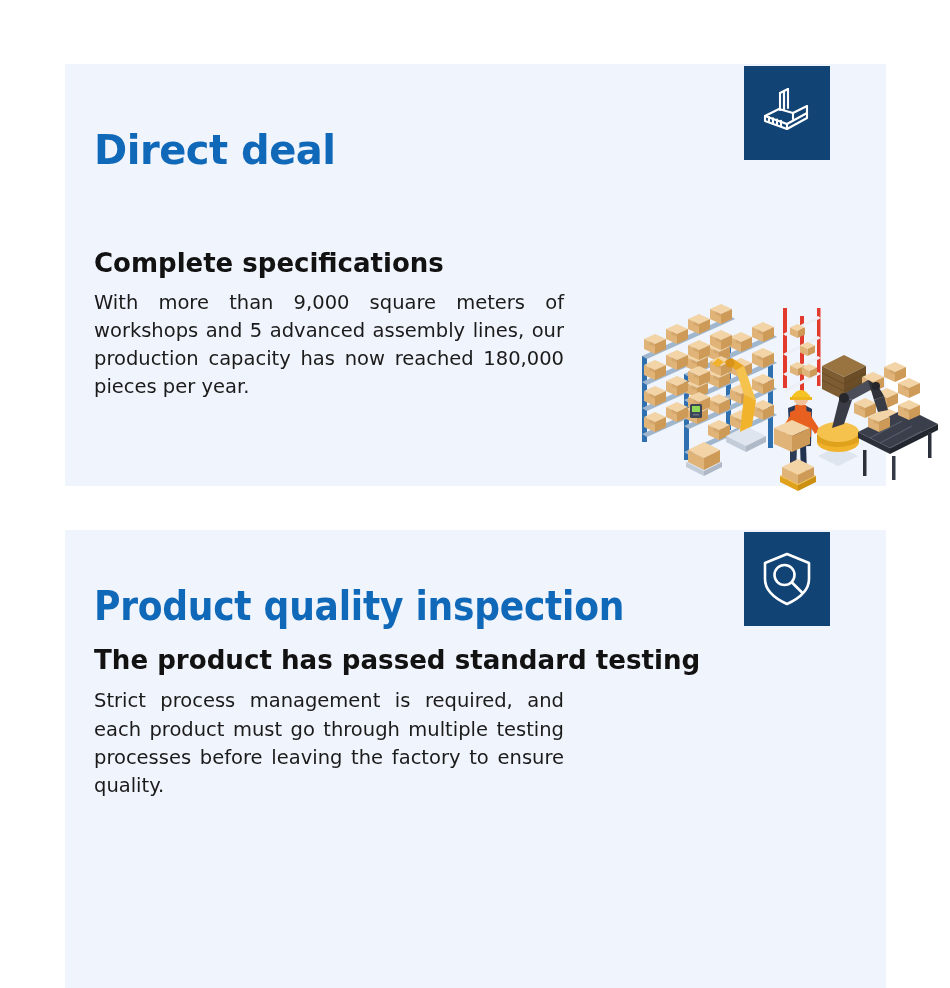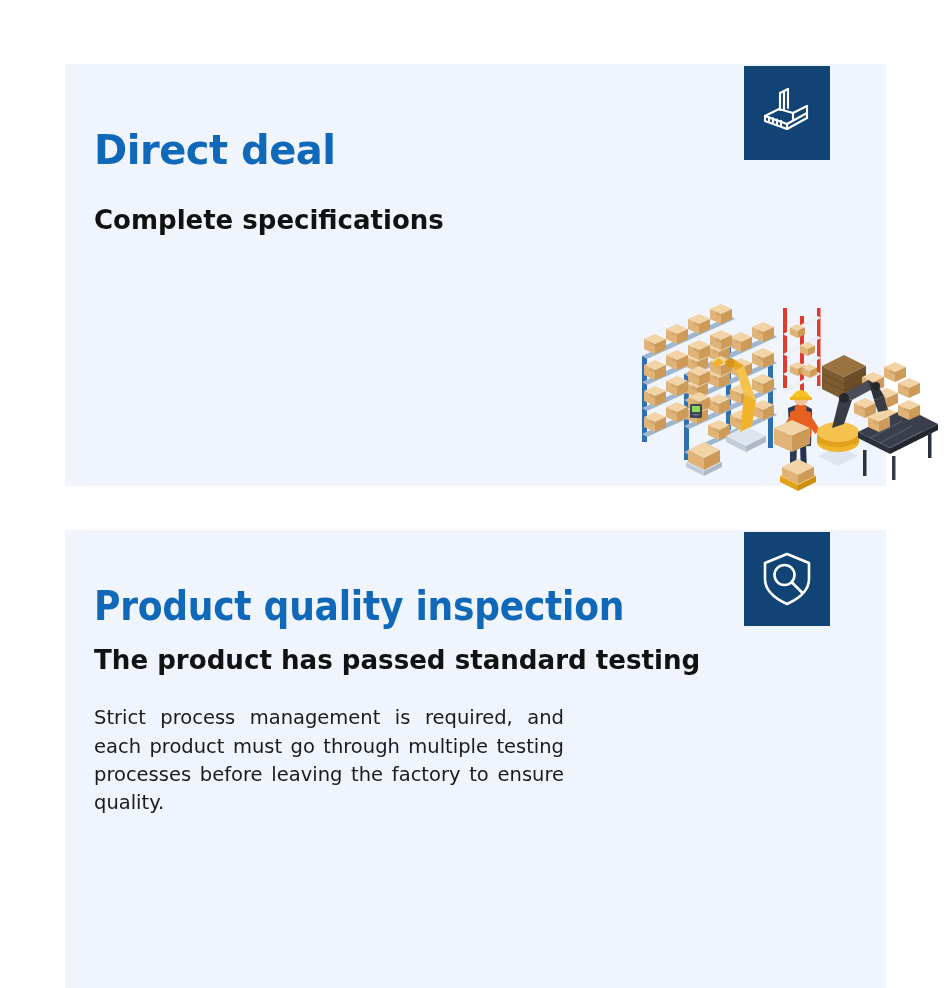--- a/index.html
+++ b/index.html
@@ -92,41 +92,41 @@
     letter-spacing:-0.3px;
   }
 
   .subtitle{
     color:#121212;
     font-weight:bold;
     line-height:1.15;
   }
   #card-1 .subtitle{
     font-size:26px;
-    margin-top:36px;
+    margin-top:79px;
   }
   #card-2 .subtitle{
     font-size:26.5px;
     margin-top:18px;
     white-space:nowrap;
     transform:scaleX(.985);
     transform-origin:left center;
   }
 
   .body-text{
     color:#1b1b1b;
     font-size:19.5px;
     line-height:1.44;
     text-align:justify;
     margin-top:10px;
   }
   #card-2 .body-text{
     font-size:19.5px;
     line-height:1.44;
-    margin-top:29px;
+    margin-top:12px;
   }
 
   
   .illus{
     position:absolute;
   }
   #illus-1{ left:575px; top:240px; width:300px; height:195px; }
   .illus svg{ display:block; width:100%; height:100%; }
 </style>
 </head>
@@ -159,20 +159,21 @@
           <path d="M16 35.3 L16 40.3"></path>
           <path d="M20 36.6 L20 41.6"></path>
           <path d="M24 37.8 L24 42.8"></path>
         </svg>
       </span>
     </div>
 
     <div class="text-col">
       <h1 class="title">Direct deal</h1>
       <h2 class="subtitle">Complete specifications</h2>
+      <p class="body-text">With more than 9,000 square meters of workshops and 5 advanced assembly lines, our production capacity has now reached 180,000 pieces per year.</p>
     </div>
 
     <div class="illus" id="illus-1">
       <svg viewBox="0 0 300 195">
         <defs>
           <g id="box-a">
             <path d="M0 5 L11 0 L22 5 L11 10 Z" fill="#f2d4a6"></path>
             <path d="M0 5 L11 10 L11 20 L0 15 Z" fill="#e0b478"></path>
             <path d="M22 5 L11 10 L11 20 L22 15 Z" fill="#cd9a58"></path>
             <path d="M5.5 7.5 L11 10 L11 13 L5.5 10.5 Z" fill="#d2a469" opacity=".8"></path>

